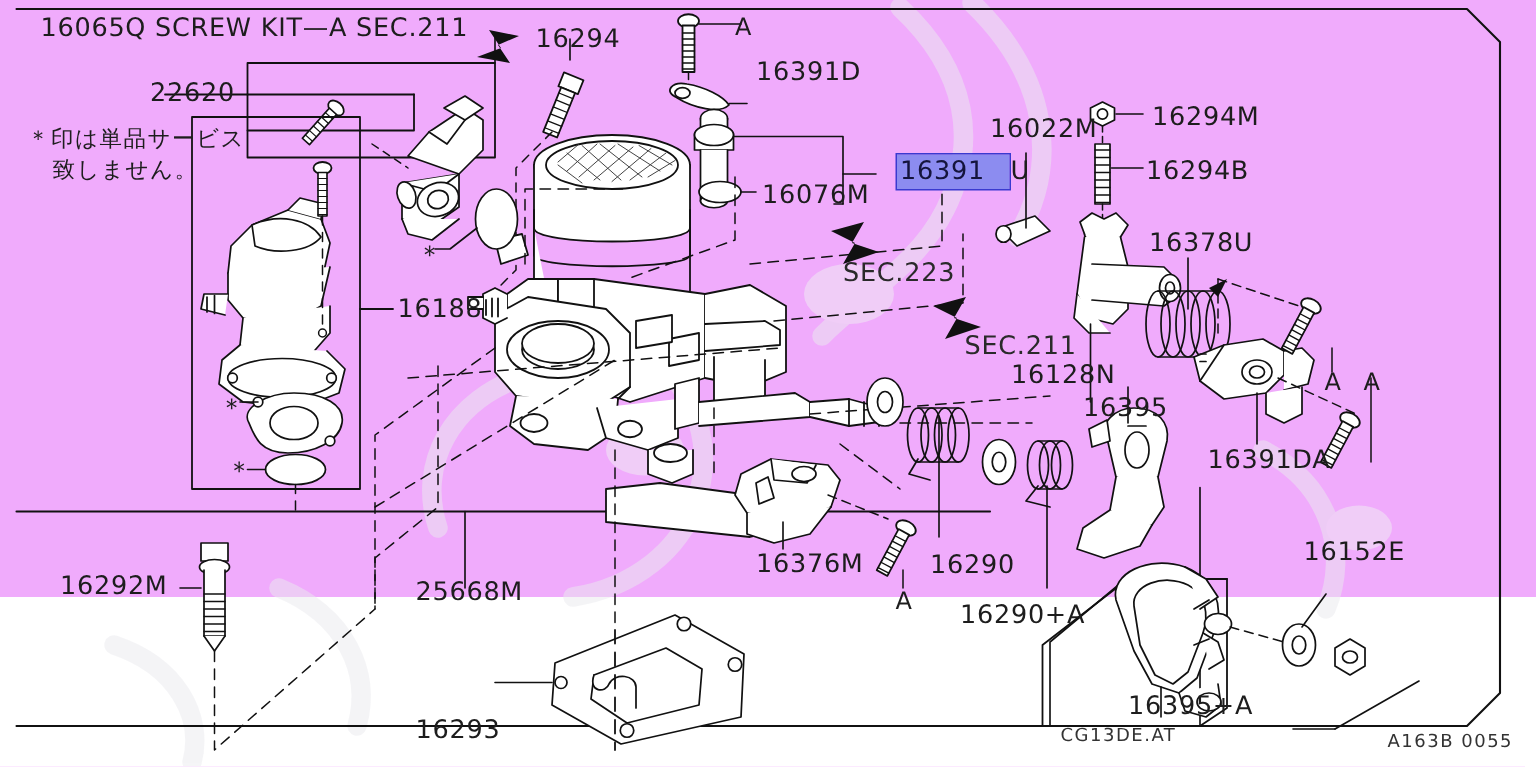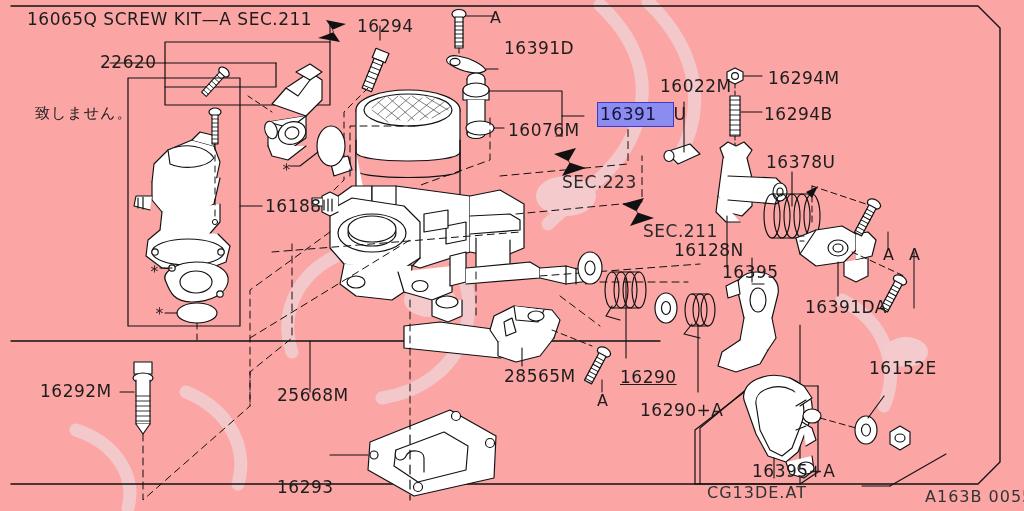--- a/index.html
+++ b/index.html
@@ -1,25 +1,25 @@
 <!DOCTYPE html>
 <html><head>
 <meta charset="utf-8">
 <title>Parts Diagram</title>
 <style>
   html,body{margin:0;padding:0;background:#ffffff;}
   body{width:1024px;height:511px;overflow:hidden;
        font-family:"DejaVu Sans","Liberation Sans",sans-serif;color:#1a1a1a;}
-  #stage{position:relative;width:1024px;height:511px;background:#fca5a5;}
+  #stage{position:relative;width:1024px;height:398px;background:#f0abfc;}
   svg.layer{position:absolute;left:0;top:0;width:1024px;height:511px;}
   .lbl{position:absolute;white-space:nowrap;font-size:17px;letter-spacing:.5px;
        color:#1d1d1d;font-family:"DejaVu Sans","Liberation Sans",sans-serif;}
   .lbl.jp{font-size:15px;line-height:1.35;letter-spacing:1px;}
   .lbl.sec{color:#2a2a2a;}
-  .lbl.code{font-size:16px;color:#333;letter-spacing:1px;}
+  .lbl.code{font-size:12px;color:#333;letter-spacing:1px;}
   .lbl.aletter{font-size:16px;}
   .hl{position:absolute;white-space:nowrap;font-size:17px;letter-spacing:.5px;}
   .hl .sel{background:#8c8cf0;color:#14143c;outline:1.5px solid #3a3ad0;padding:1px 16px 2px 2px;}
   .hl .tail{color:#1d1d1d;padding-left:1px;}
   .wm{position:absolute;left:0;top:0;width:1024px;height:511px;opacity:.5;}
 </style>
 </head>
 <body>
 
 <div id="stage">
@@ -404,39 +404,40 @@
 
       <path d="M250 338 L410 240" stroke-width="1" stroke-dasharray="7 5"></path>
 
       <path d="M890 486 L946 454" stroke-width="1.1"></path>
       <path d="M862 486 L890 486" stroke-width="1.1"></path>
     </g>
   </svg>
 
   <div class="lbl" style="left:27px;top:9px;">16065Q SCREW KIT—A  SEC.211</div>
 
+  <div class="lbl jp" style="left:18px;top:82px;">＊印は単品サービス</div>
   <div class="lbl jp" style="left:35px;top:103px;">致しません。</div>
 
   <div class="lbl" style="left:100px;top:52px;">22620</div>
   <div class="lbl" style="left:265px;top:196px;">16188</div>
   <div class="lbl" style="left:357px;top:16px;">16294</div>
   <div class="lbl" style="left:504px;top:38px;">16391D</div>
   <div class="lbl" style="left:508px;top:120px;">16076M</div>
   <div class="lbl" style="left:660px;top:76px;">16022M</div>
   <div class="lbl" style="left:768px;top:68px;">16294M</div>
   <div class="lbl" style="left:764px;top:104px;">16294B</div>
   <div class="lbl" style="left:766px;top:152px;">16378U</div>
   <div class="lbl" style="left:674px;top:240px;">16128N</div>
   <div class="lbl" style="left:722px;top:262px;">16395</div>
   <div class="lbl" style="left:805px;top:297px;">16391DA</div>
   <div class="lbl" style="left:869px;top:358px;">16152E</div>
   <div class="lbl" style="left:752px;top:461px;">16395+A</div>
-  <div class="lbl" style="left:620px;top:367px;text-decoration:underline;">16290</div>
+  <div class="lbl" style="left:620px;top:367px;">16290</div>
   <div class="lbl" style="left:640px;top:400px;">16290+A</div>
-  <div class="lbl" style="left:504px;top:366px;">28565M</div>
+  <div class="lbl" style="left:504px;top:366px;">16376M</div>
   <div class="lbl" style="left:40px;top:381px;">16292M</div>
   <div class="lbl" style="left:277px;top:385px;">25668M</div>
   <div class="lbl" style="left:277px;top:445px;margin-top:32px;">16293</div>
 
   <div class="hl" style="left:598px;top:104px;">
     <span class="sel">16391</span><span class="tail">U</span>
   </div>
 
   <div class="lbl sec" style="left:562px;top:172px;">SEC.223</div>
   <div class="lbl sec" style="left:643px;top:221px;">SEC.211</div>

